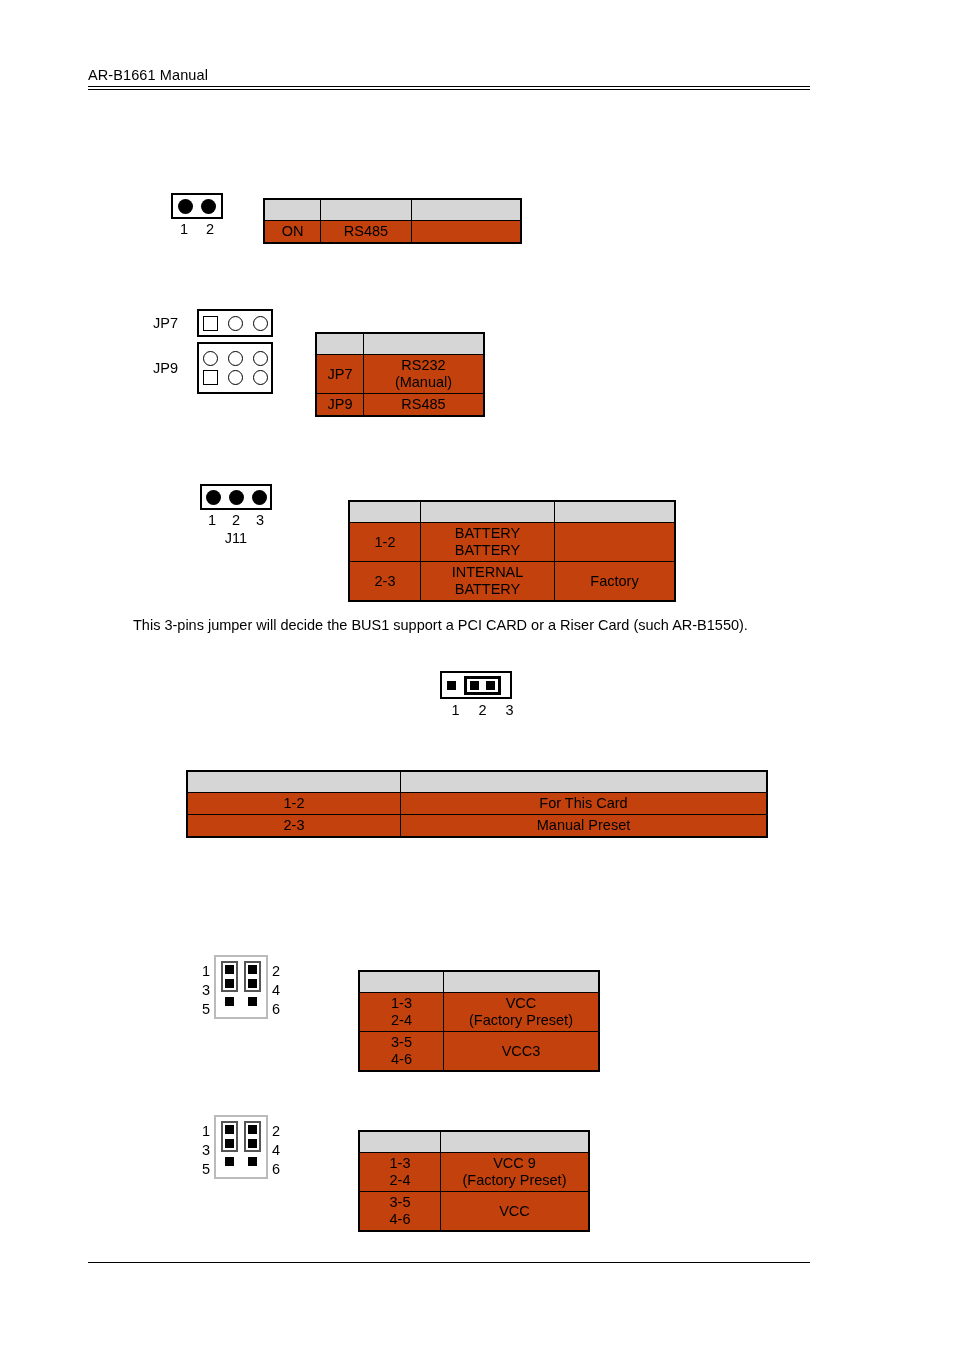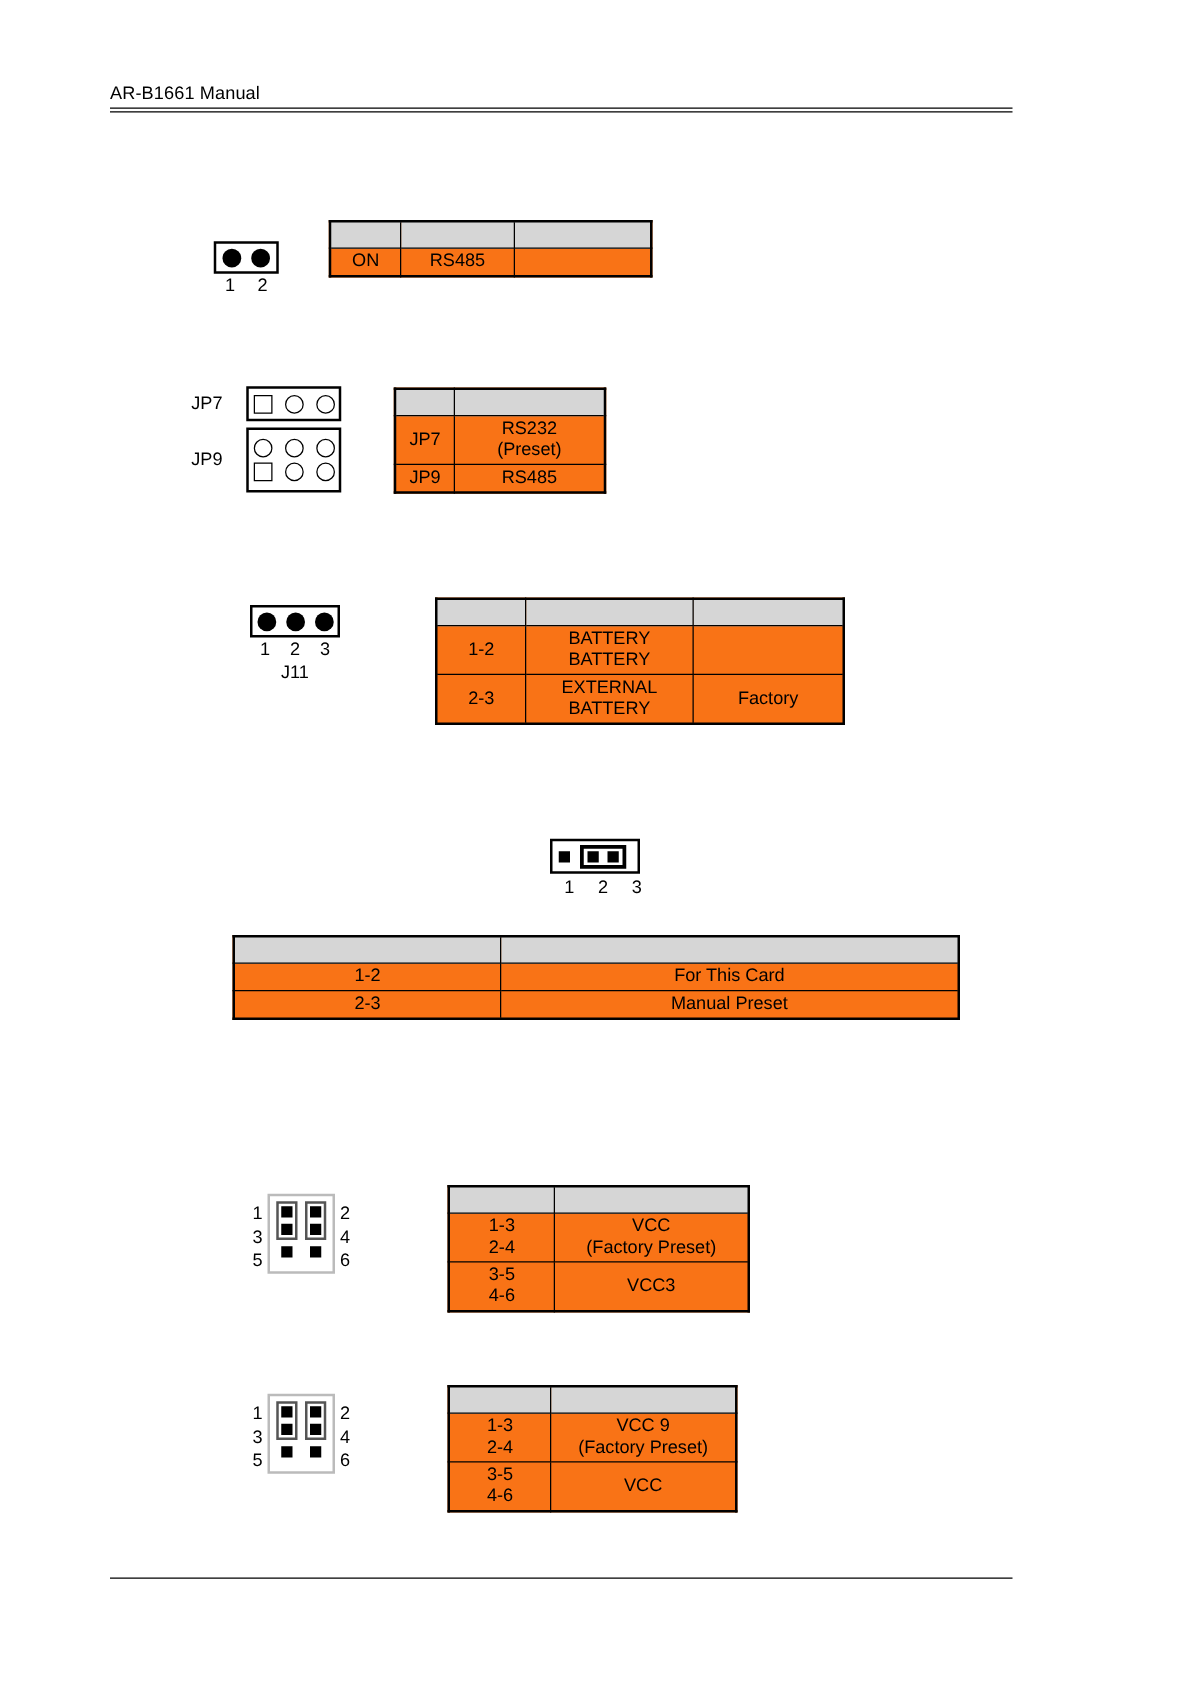--- a/index.html
+++ b/index.html
@@ -53,23 +53,24 @@
     text-align: right;
     font-size: 16px;
     line-height: 20px;
     padding-top: 3px;
   }
 
   
   table.jtable {
     position: absolute;
     border-collapse: collapse;
-    background: #f97316;
+    background: #c2410c;
     border: 2px solid #000;
     font-size: 14.5px;
+    margin-top: 22px;
   }
   table.jtable td {
     border: 1px solid #000;
     padding: 2px 4px;
     text-align: center;
     vertical-align: middle;
     line-height: 17px;
   }
   table.jtable tr.head td {
     background: #d6d6d6;
@@ -263,21 +264,21 @@
   <table class="jtable" style="left:315px; top:310px; width:170px;">
     <tbody>
         <tr class="head">
       <td style="width:46px;"></td>
       <td></td>
     </tr>
     <tr>
       <td>JP7</td>
       <td class="l">
         <div>RS232</div>
-        <div>(Preset)</div>
+        <div>(Manual)</div>
       </td>
     </tr>
     <tr>
       <td>JP9</td>
       <td class="l">RS485</td>
     </tr>
   </tbody>
     </table>
 
   <div class="dia" style="left:200px; top:484px;">
@@ -305,28 +306,29 @@
       <td>1-2</td>
       <td>
         <div>BATTERY</div>
         <div>BATTERY</div>
       </td>
       <td class="l"></td>
     </tr>
     <tr>
       <td>2-3</td>
       <td>
-        <div>EXTERNAL</div>
+        <div>INTERNAL</div>
         <div>BATTERY</div>
       </td>
       <td class="l">Factory</td>
     </tr>
   </tbody>
     </table>
 
+  <div class="bodytext" style="left:133px; top:615px;">This 3-pins jumper will decide the BUS1 support a PCI CARD or a Riser Card (such AR-B1550).</div>
 
   <div class="dia" style="left:440px; top:671px;">
     <div class="capbox" style="width:72px; height:28px;">
       <span class="minisq"></span>
       <span class="cap">
         <span class="minisq"></span>
         <span class="minisq"></span>
       </span>
     </div>
     <div class="pinlabels" style="width:82px; margin-top:2px; margin-left:2px;">

